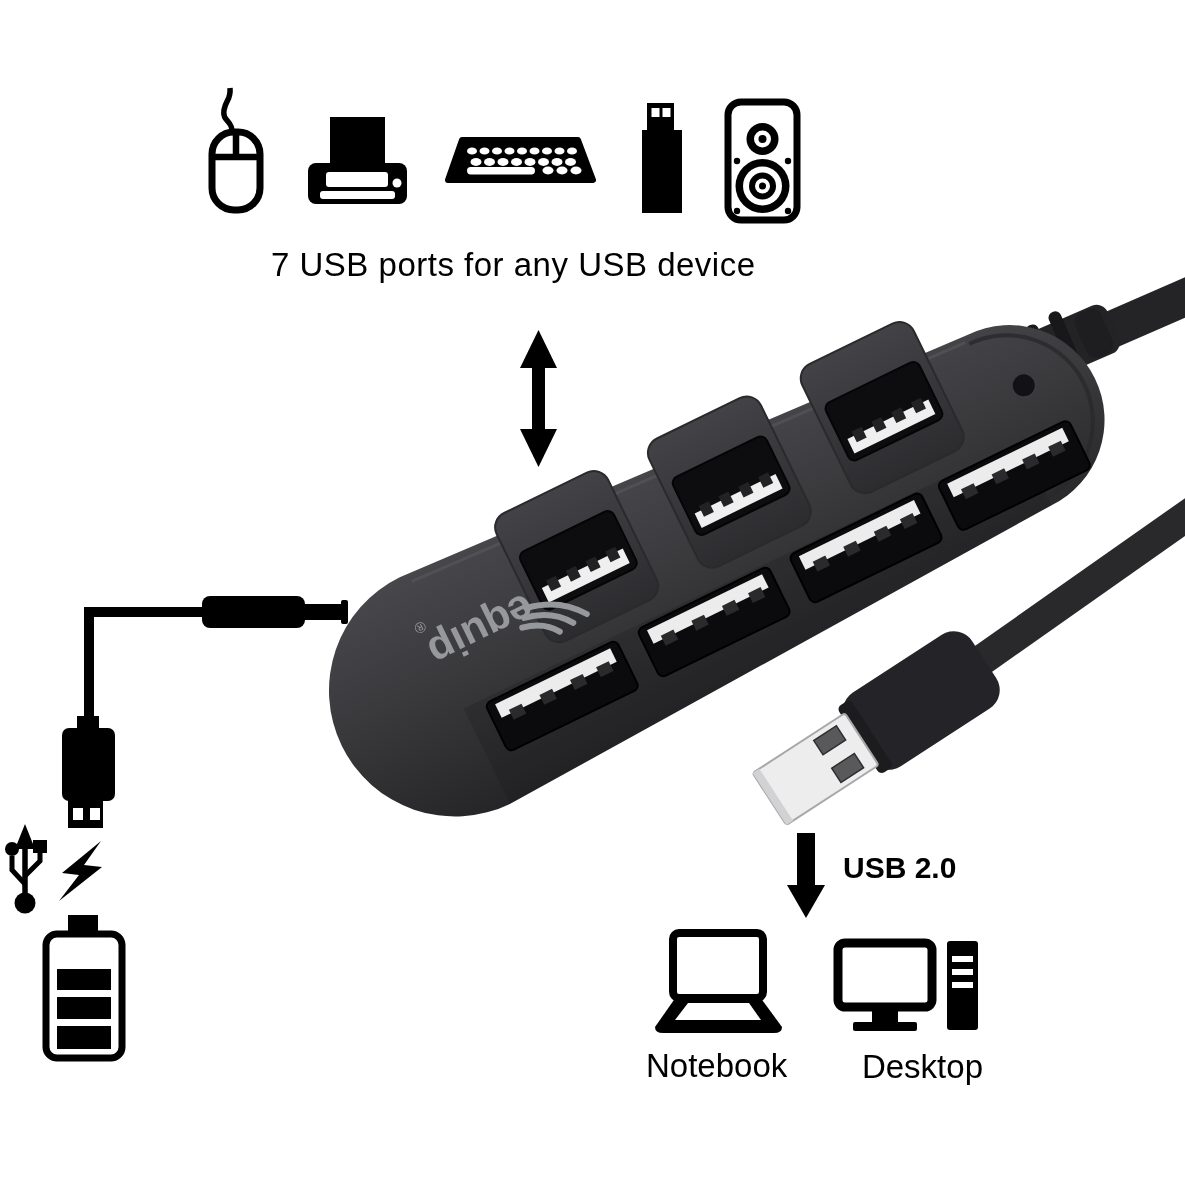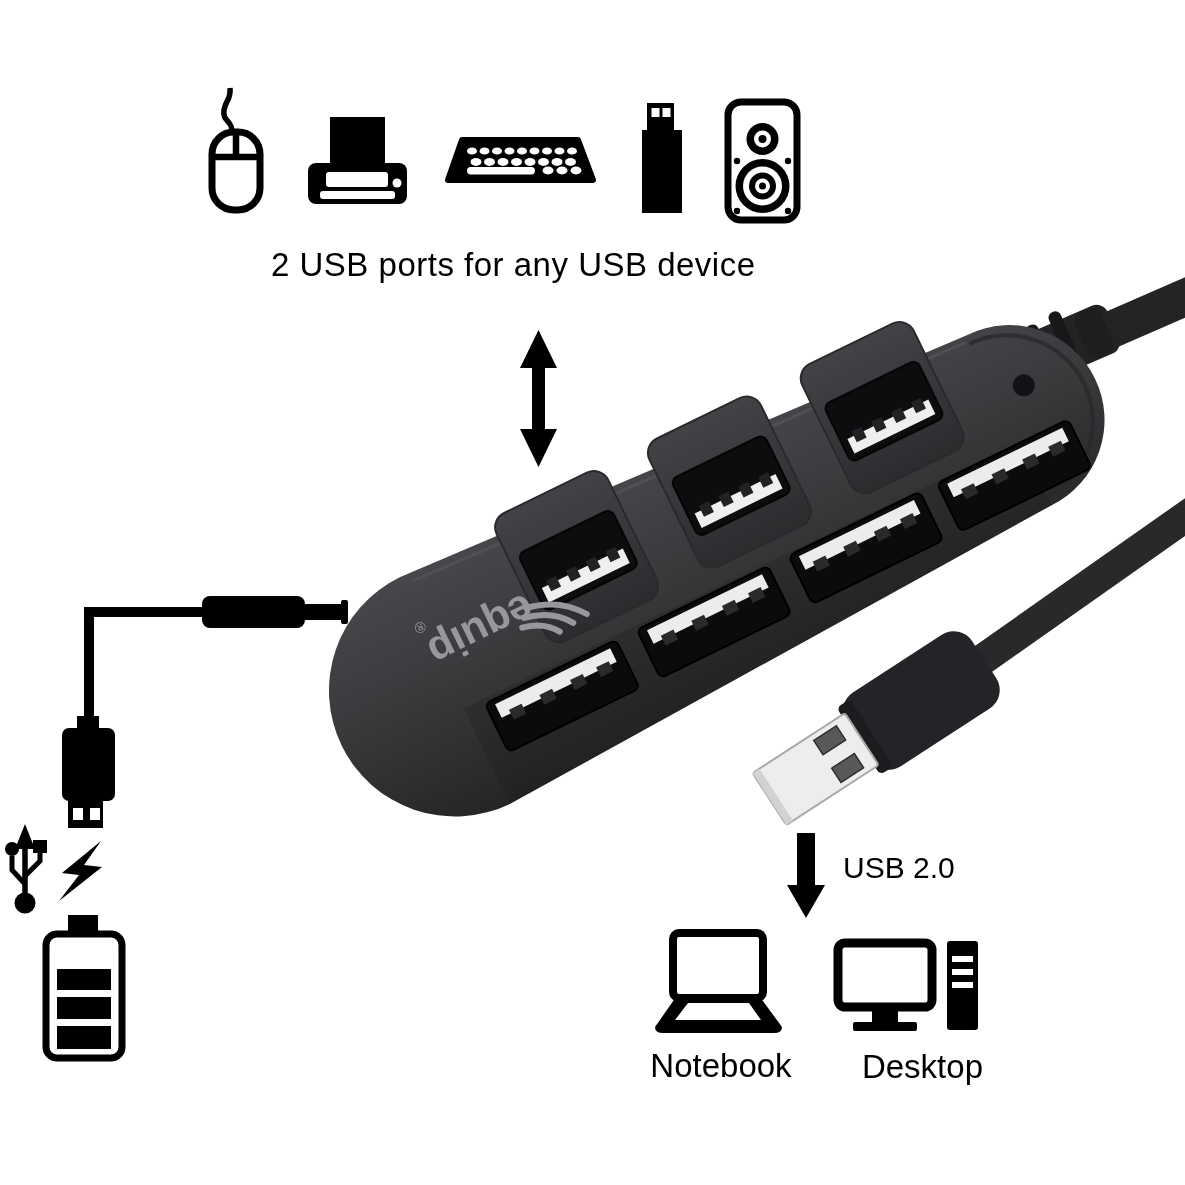--- a/index.html
+++ b/index.html
@@ -5,22 +5,22 @@
   html,body{margin:0;padding:0;}
   body{
     width:1185px;height:1185px;position:relative;overflow:hidden;
     background:#ffffff;
     font-family:"Liberation Sans", sans-serif;
     color:#000;
   }
   .stage{position:absolute;left:0;top:0;width:1185px;height:1185px;}
   .txt{position:absolute;white-space:nowrap;}
   .caption{left:271px;top:246px;width:470px;text-align:center;font-size:33px;letter-spacing:0.5px;}
-  .usb-version{left:843px;top:851px;font-size:30px;font-weight:normal;}
-  .lbl-notebook{left:646px;top:1047px;width:150px;text-align:center;font-size:33px;}
+  .usb-version{left:843px;top:851px;font-size:30px;font-weight:bold;}
+  .lbl-notebook{left:646px;top:1047px;width:150px;font-size:33px;}
   .lbl-desktop{left:833px;top:1048px;width:150px;text-align:right;font-size:33px;}
 </style>
 </head>
 <body>
 
 <div class="stage">
 
 <svg width="1185" height="1185" viewBox="0 0 1185 1185" xmlns="http://www.w3.org/2000/svg">
   <defs>
     <linearGradient id="hubBody" x1="0" y1="410" x2="0" y2="700" gradientUnits="userSpaceOnUse">
@@ -255,18 +255,18 @@
     <rect x="872" y="1007" width="26" height="16" fill="#000"></rect>
     <rect x="853" y="1022" width="64" height="9" rx="2" fill="#000"></rect>
     <rect x="947" y="941" width="31" height="89" rx="3" fill="#000"></rect>
     <rect x="952" y="956" width="21" height="6" fill="#fff"></rect>
     <rect x="952" y="969" width="21" height="6" fill="#fff"></rect>
     <rect x="952" y="982" width="21" height="6" fill="#fff"></rect>
   </g>
 </svg>
 
 
-<div class="txt caption">2 USB ports for any USB device</div>
+<div class="txt caption">7 USB ports for any USB device</div>
 <div class="txt usb-version">USB 2.0</div>
 <div class="txt lbl-notebook">Notebook</div>
 <div class="txt lbl-desktop">Desktop</div>
 
 </div>
 
 </body></html>

